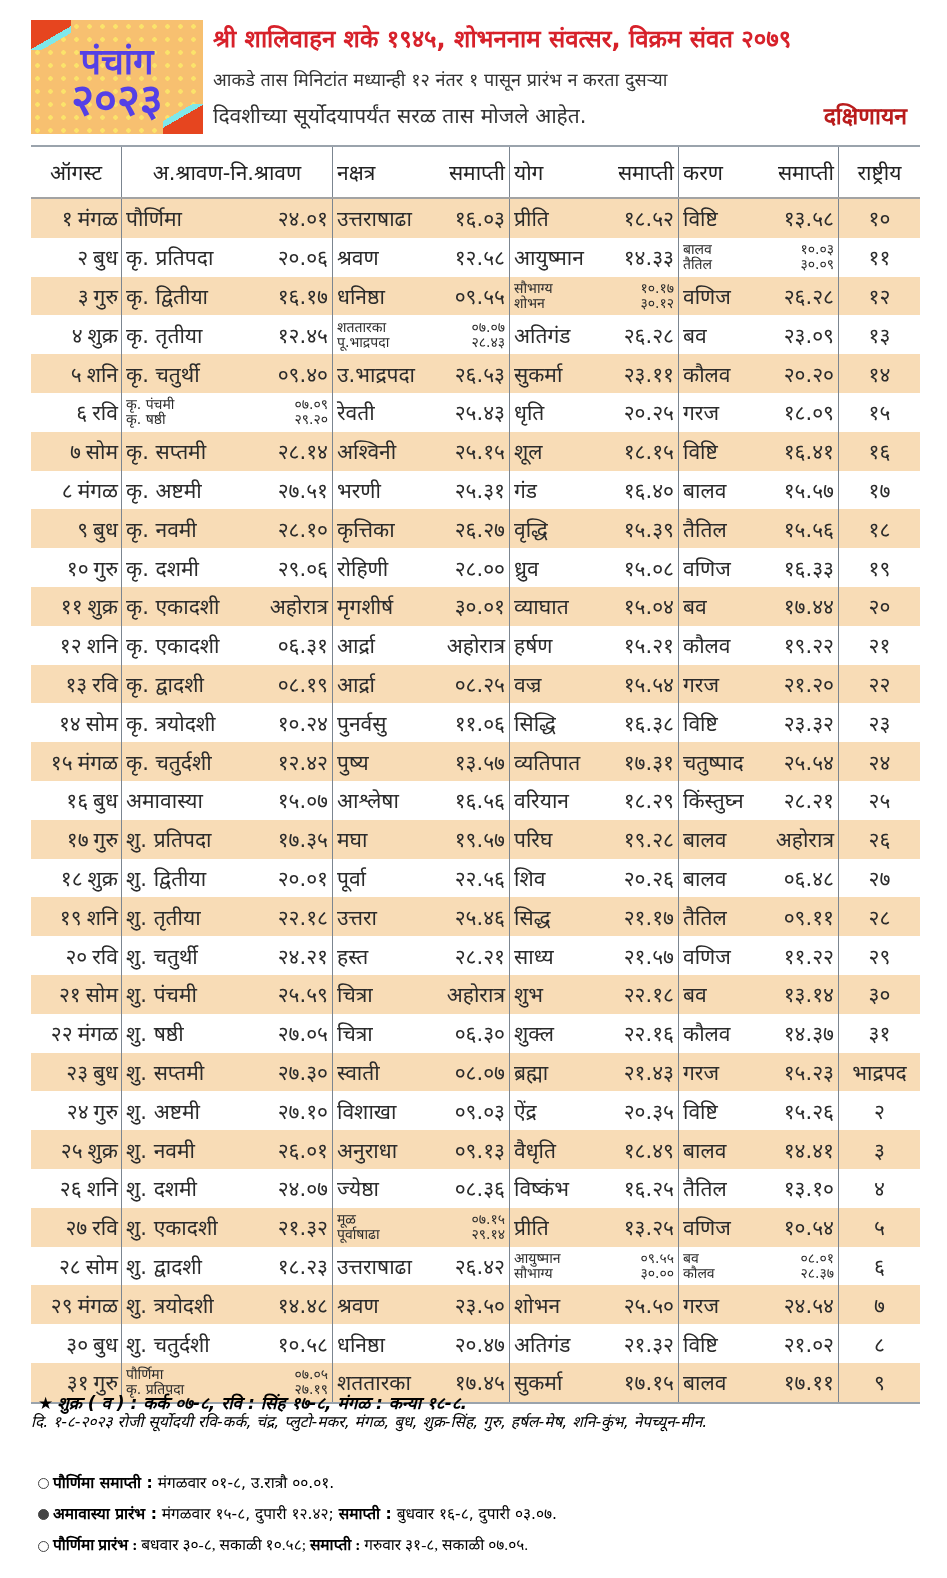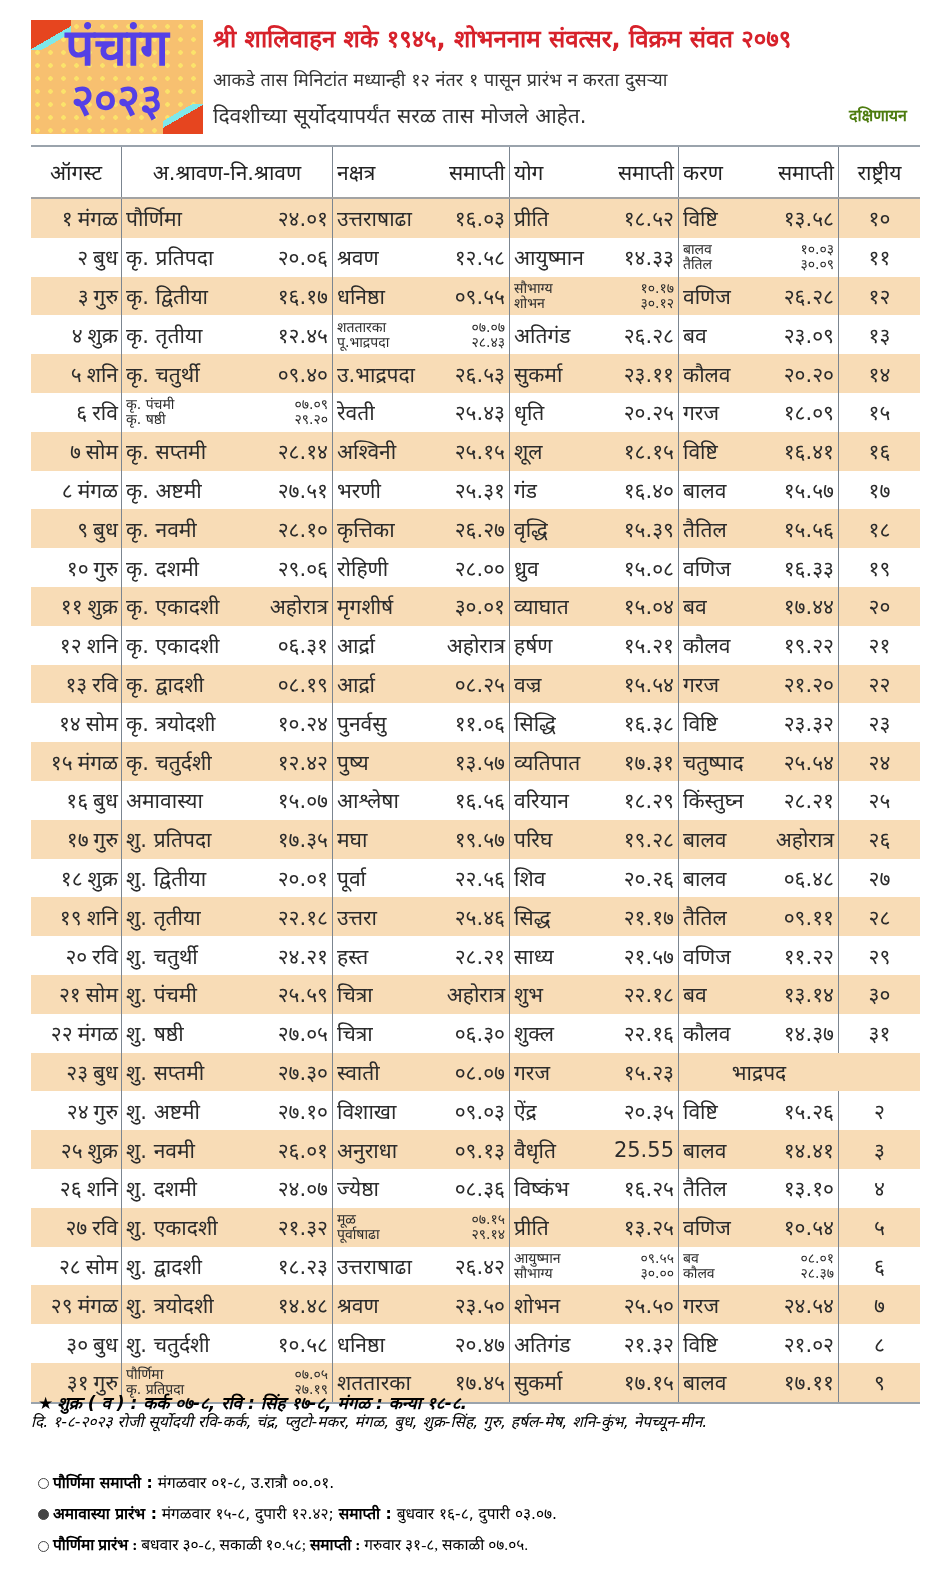--- a/index.html
+++ b/index.html
@@ -12,31 +12,31 @@
     background-image: radial-gradient(circle, #fbe36a 2px, transparent 2.5px);
     background-size: 13px 13px;
     overflow: hidden;
   }
   .logo .corner-tl { position: absolute; left: 0; top: 0; width: 40px; height: 30px;
     background: linear-gradient(150deg, #e6451f 0 55%, #7fe8ea 55% 68%, transparent 68%); }
   .logo .corner-br { position: absolute; right: 0; bottom: 0; width: 40px; height: 30px;
     background: linear-gradient(150deg, transparent 0 32%, #7fe8ea 32% 45%, #e6451f 45%); }
   .logo .l1, .logo .l2 { position: absolute; left: 0; width: 100%; text-align: center;
     color: #5540e6; font-weight: bold; }
-  .logo .l1 { top: 2px; font-size: 51px; line-height: 52px; }
+  .logo .l1 { top: 16px; font-size: 36px; line-height: 52px; }
   .logo .l2 { top: 54px; font-size: 44px; line-height: 52px; }
 
   .hdr-title { position: absolute; left: 213px; top: 22px; width: 700px;
     color: #d7212a; font-weight: bold; font-size: 24px; line-height: 34px; white-space: nowrap; }
   .hdr-note { position: absolute; left: 213px; top: 62px; width: 700px;
     font-size: 18px; line-height: 36px; color: #333; }
   .hdr-note2 { position: absolute; left: 213px; top: 98px; width: 700px;
     font-size: 21px; line-height: 36px; color: #333; }
-  .hdr-ayan { position: absolute; right: 40px; top: 98px; font-size: 16px; line-height: 36px;
-    font-weight: bold; color: #4d7c0f; text-align: center; }
+  .hdr-ayan { position: absolute; right: 40px; top: 98px; font-size: 23px; line-height: 36px;
+    font-weight: bold; color: #b91c1c; text-align: center; }
 
   .table { position: absolute; left: 31px; top: 145px; width: 889px; }
   .table .top-rule { height: 2px; background: #9aa3ac; }
   .row { display: grid; grid-template-columns: 91px 211px 177px 169px 160px 81px;
     height: 38.8px; align-items: center; }
   .row.head { height: 52px; border-bottom: 2px solid #a3a3a3; }
   .row.shade { background: #f8dcb6; }
   .cell { height: 100%; display: flex; align-items: center; border-right: 1px solid #7b8590;
     padding: 0 4px; font-size: 21px; white-space: nowrap; overflow: hidden; }
   .cell:last-child { border-right: none; justify-content: center; }
@@ -634,20 +634,24 @@
         </div>
         <div class="cell split">
           <span>शु. सप्तमी</span>
           <span class="t">२७.३०</span>
         </div>
         <div class="cell split">
           <span>स्वाती</span>
           <span class="t">०८.०७</span>
         </div>
         <div class="cell split">
+          <span>ब्रह्मा</span>
+          <span class="t">२१.४३</span>
+        </div>
+        <div class="cell split">
           <span>गरज</span>
           <span class="t">१५.२३</span>
         </div>
         <div class="cell">भाद्रपद</div>
       </div>
       <div class="row">
         <div class="cell date">
           <span class="num">२४</span>
           <span class="day">गुरु</span>
         </div>
@@ -677,21 +681,21 @@
         <div class="cell split">
           <span>शु. नवमी</span>
           <span class="t">२६.०१</span>
         </div>
         <div class="cell split">
           <span>अनुराधा</span>
           <span class="t">०९.१३</span>
         </div>
         <div class="cell split">
           <span>वैधृति</span>
-          <span class="t">25.55</span>
+          <span class="t">१८.४९</span>
         </div>
         <div class="cell split">
           <span>बालव</span>
           <span class="t">१४.४१</span>
         </div>
         <div class="cell">३</div>
       </div>
       <div class="row">
         <div class="cell date">
           <span class="num">२६</span>

